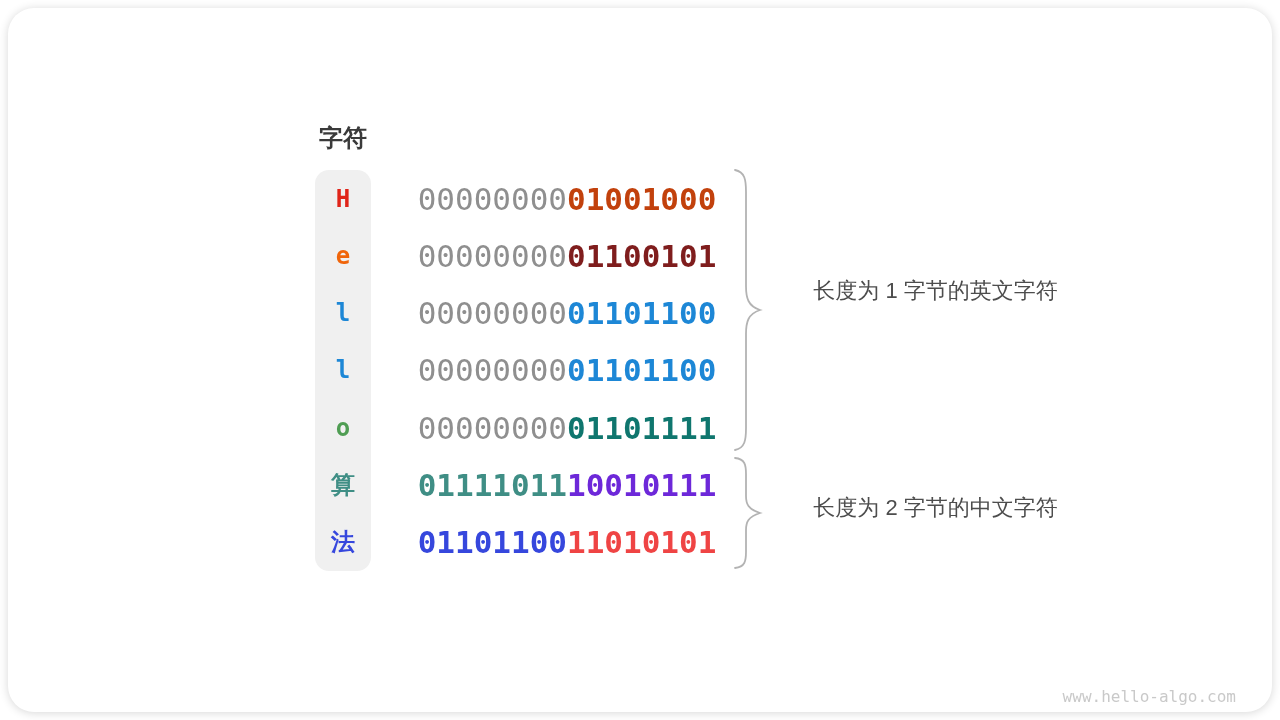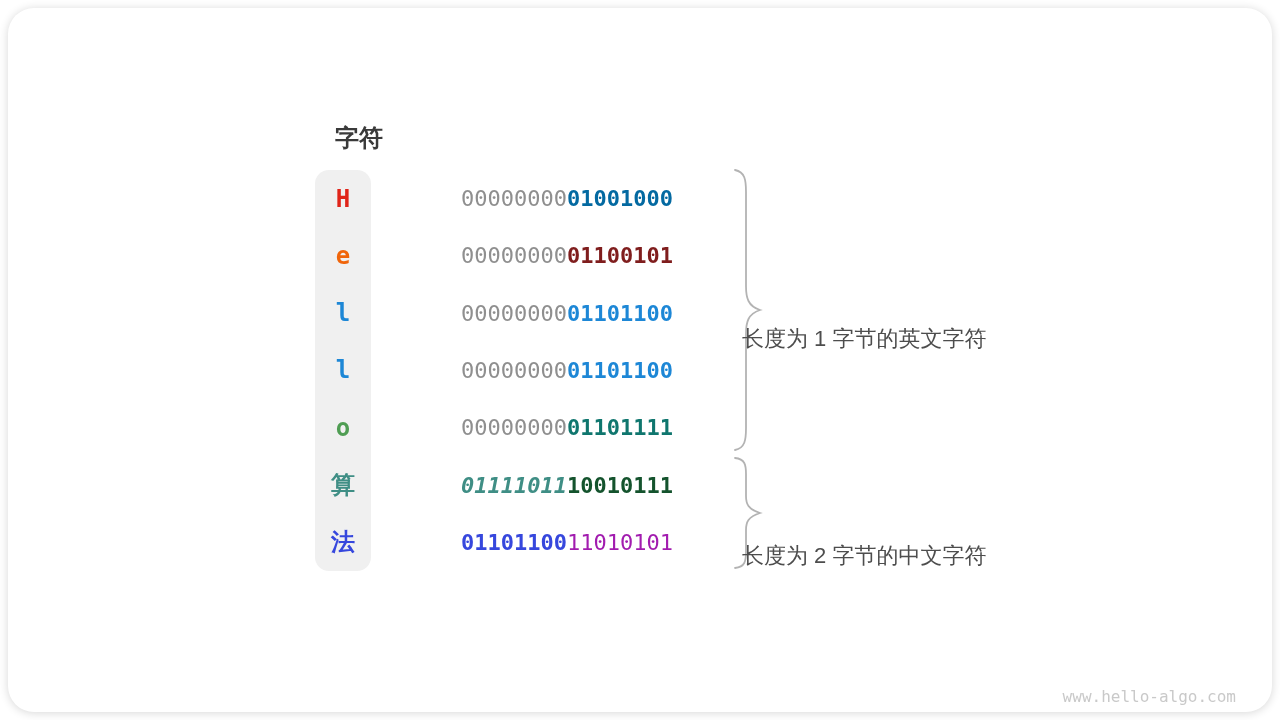--- a/index.html
+++ b/index.html
@@ -17,21 +17,21 @@
     top: 8px;
     width: 1264px;
     height: 704px;
     background: #ffffff;
     border-radius: 26px;
     box-shadow: 0 1px 10px rgba(0,0,0,0.16);
   }
   
   .header-char {
     position: absolute;
-    left: 315px;
+    left: 299px;
     top: 116px;
     width: 72px;
     text-align: center;
     font-size: 24px;
     font-weight: 700;
     color: #3a3a3a;
     line-height: 28px;
   }
   .header-unicode {
     position: absolute;
@@ -75,37 +75,36 @@
     height: 401px;
     display: flex;
     flex-direction: column;
   }
   .binary-row {
     flex: 1;
     display: flex;
     align-items: center;
     justify-content: center;
     font-family: "DejaVu Sans Mono", monospace;
-    font-size: 22px;
+    font-size: 31px;
     white-space: pre;
   }
   
   .brace {
     position: absolute;
   }
   
   .annotation {
     position: absolute;
-    left: 734px;
+    left: 755px;
     width: 345px;
-    text-align: left;
+    text-align: center;
     color: #4d4d4d;
     font-size: 22px;
     line-height: 30px;
-    margin-top: 48px;
   }
   .annotation .line1 {
     font-weight: 500;
   }
   .annotation .line2 {
     margin-top: 9px;
     font-weight: 700;
     color: #9e9e9e;
   }
   .annotation-english { top: 268px; }
@@ -131,27 +130,27 @@
       <div class="char-cell" style="color: rgb(224, 36, 25);">H</div>
       <div class="char-cell" style="color: rgb(240, 101, 10);">e</div>
       <div class="char-cell" style="color: rgb(29, 135, 214);">l</div>
       <div class="char-cell" style="color: rgb(29, 135, 214);">l</div>
       <div class="char-cell" style="color: rgb(79, 157, 83);">o</div>
       <div class="char-cell" style="color: rgb(63, 142, 133);">算</div>
       <div class="char-cell" style="color: rgb(54, 71, 221);">法</div>
     </div>
 
   <div class="binary-column">
-      <div class="binary-row"><span style="color: rgb(143, 143, 143); font-weight: 400;">00000000</span> <span style="color: #0369a1; font-weight: 700;">01001000</span></div>
+      <div class="binary-row"><span style="color: rgb(143, 143, 143); font-weight: 400;">00000000</span> <span style="color: #c2410c; font-weight: 700;">01001000</span></div>
       <div class="binary-row"><span style="color: rgb(143, 143, 143); font-weight: 400;">00000000</span> <span style="color: #7f1d1d; font-weight: 700;">01100101</span></div>
       <div class="binary-row"><span style="color: rgb(143, 143, 143); font-weight: 400;">00000000</span> <span style="color: rgb(29, 135, 214); font-weight: 700;">01101100</span></div>
       <div class="binary-row"><span style="color: rgb(143, 143, 143); font-weight: 400;">00000000</span> <span style="color: rgb(29, 135, 214); font-weight: 700;">01101100</span></div>
       <div class="binary-row"><span style="color: rgb(143, 143, 143); font-weight: 400;">00000000</span> <span style="color: #0f766e; font-weight: 700;">01101111</span></div>
-      <div class="binary-row"><span style="color: rgb(63, 142, 133); font-weight: 700; font-style: italic;">01111011</span> <span style="color: #14532d; font-weight: 700;">10010111</span></div>
-      <div class="binary-row"><span style="color: rgb(54, 71, 221); font-weight: 700;">01101100</span> <span style="color: #a21caf; font-weight: 400;">11010101</span></div>
+      <div class="binary-row"><span style="color: rgb(63, 142, 133); font-weight: 700;">01111011</span> <span style="color: #6d28d9; font-weight: 700;">10010111</span></div>
+      <div class="binary-row"><span style="color: rgb(54, 71, 221); font-weight: 700;">01101100</span> <span style="color: #ef4444; font-weight: 700;">11010101</span></div>
     </div>
 
   <svg class="brace" style="left:722px; top:160px;" width="34" height="284" viewBox="0 0 34 284">
     <path d="M 5 2 C 15 4 16 12 16 24 L 16 118 C 16 130 18 138 30 142 C 18 146 16 154 16 166 L 16 260 C 16 272 15 280 5 282" fill="none" stroke="#b3b3b3" stroke-width="1.8" stroke-linecap="round"></path>
   </svg>
 
   <svg class="brace" style="left:722px; top:448px;" width="34" height="114" viewBox="0 0 34 114">
     <path d="M 5 2 C 15 3 16 9 16 18 L 16 40 C 16 48 18 53 30 57 C 18 61 16 66 16 74 L 16 96 C 16 105 15 111 5 112" fill="none" stroke="#b3b3b3" stroke-width="1.8" stroke-linecap="round"></path>
   </svg>
 

